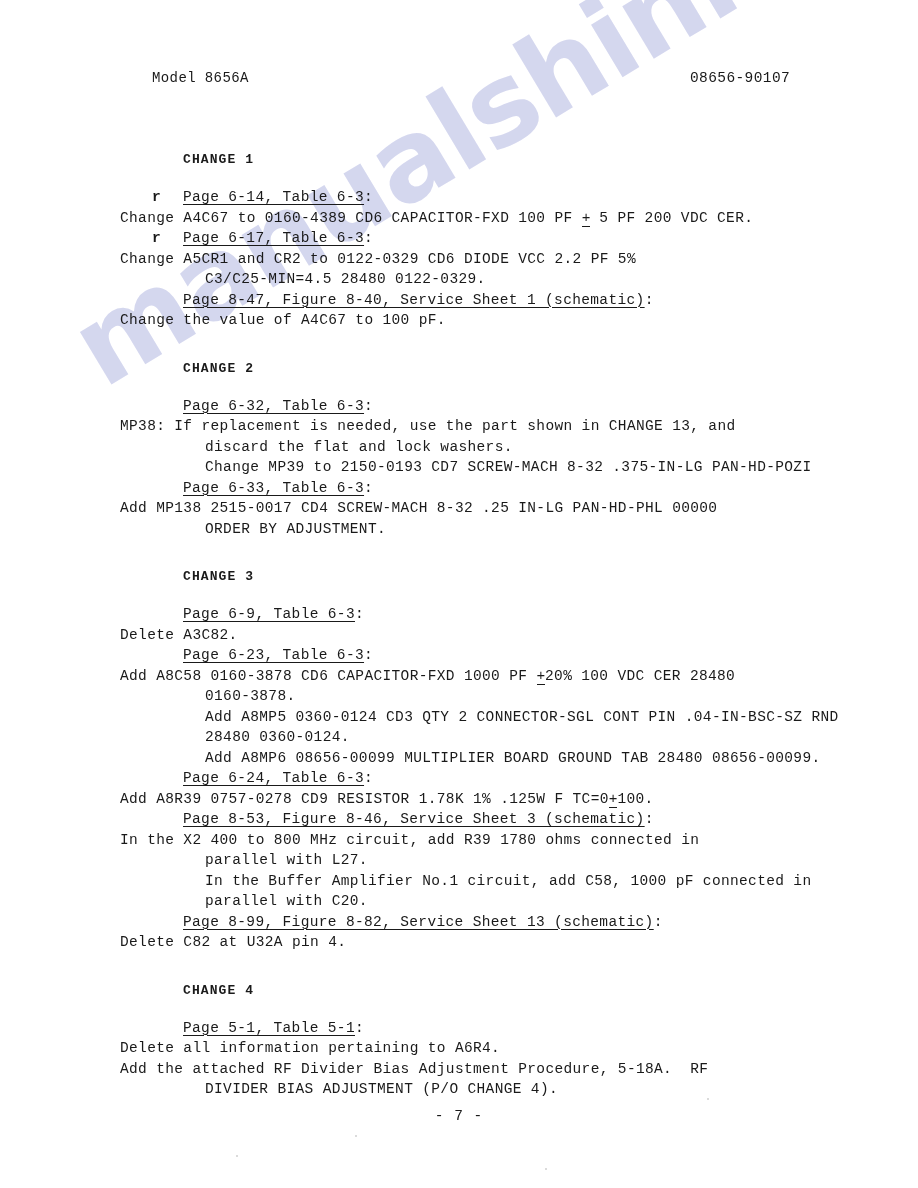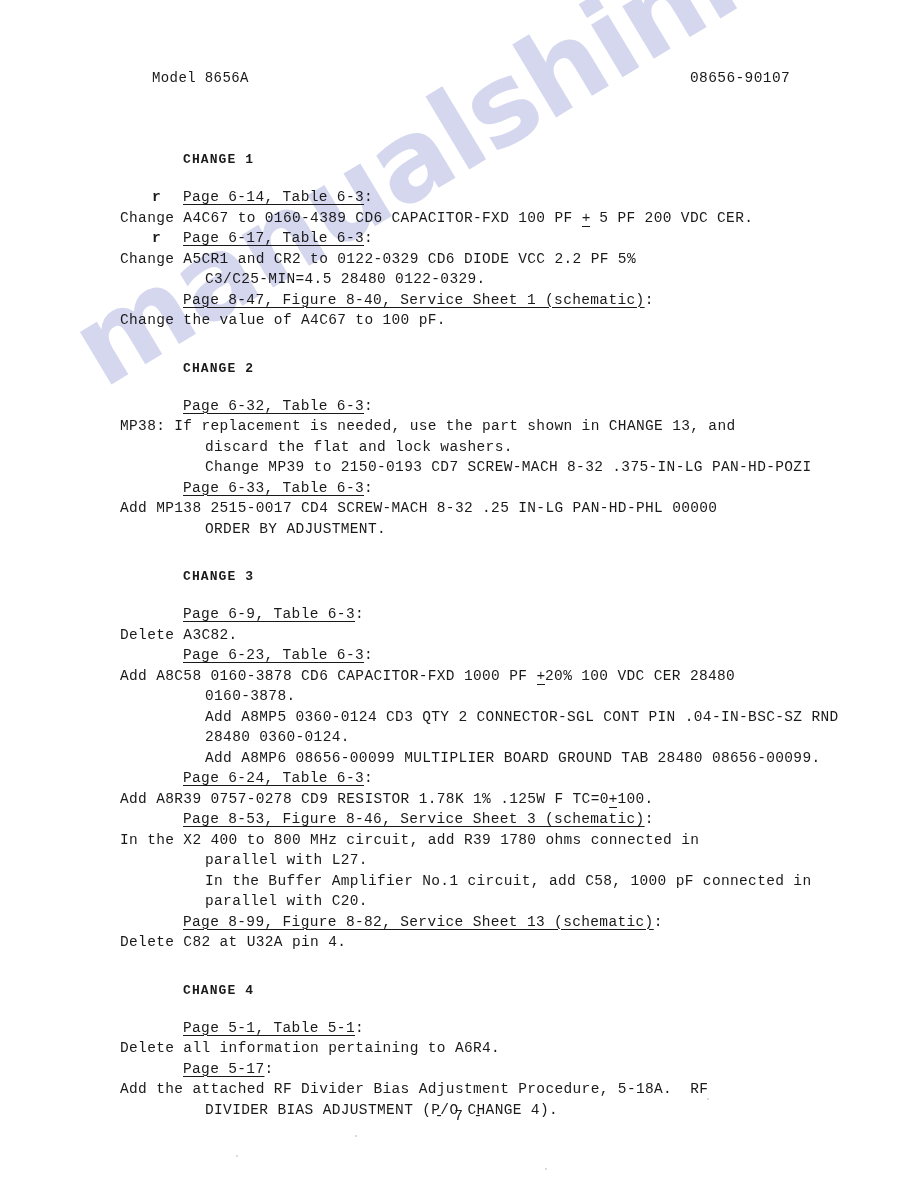--- a/index.html
+++ b/index.html
@@ -241,21 +241,20 @@
       </div>
       <div class="gap"></div>
       <div class="gap-sm"></div>
       <div class="change-group">
         <div class="change-title">CHANGE 4</div>
         <div class="ref-entry">
           <div class="ref-head"><span class="ul">Page 5-1, Table 5-1</span><span>:</span></div>
           <div class="detail-line">Delete all information pertaining to A6R4.</div>
         </div>
         <div class="ref-entry">
-          <div class="ref-head"><span class="ul">Page 5-17</span><span>:</span></div>
           <div class="detail-line">Add the attached RF Divider Bias Adjustment Procedure, 5-18A.  RF</div>
           <div class="detail-line cont">DIVIDER BIAS ADJUSTMENT (P/O CHANGE 4).</div>
         </div>
       </div>
     </div>
 
   <div class="footer">- 7 -</div>
 
 </div>
 

